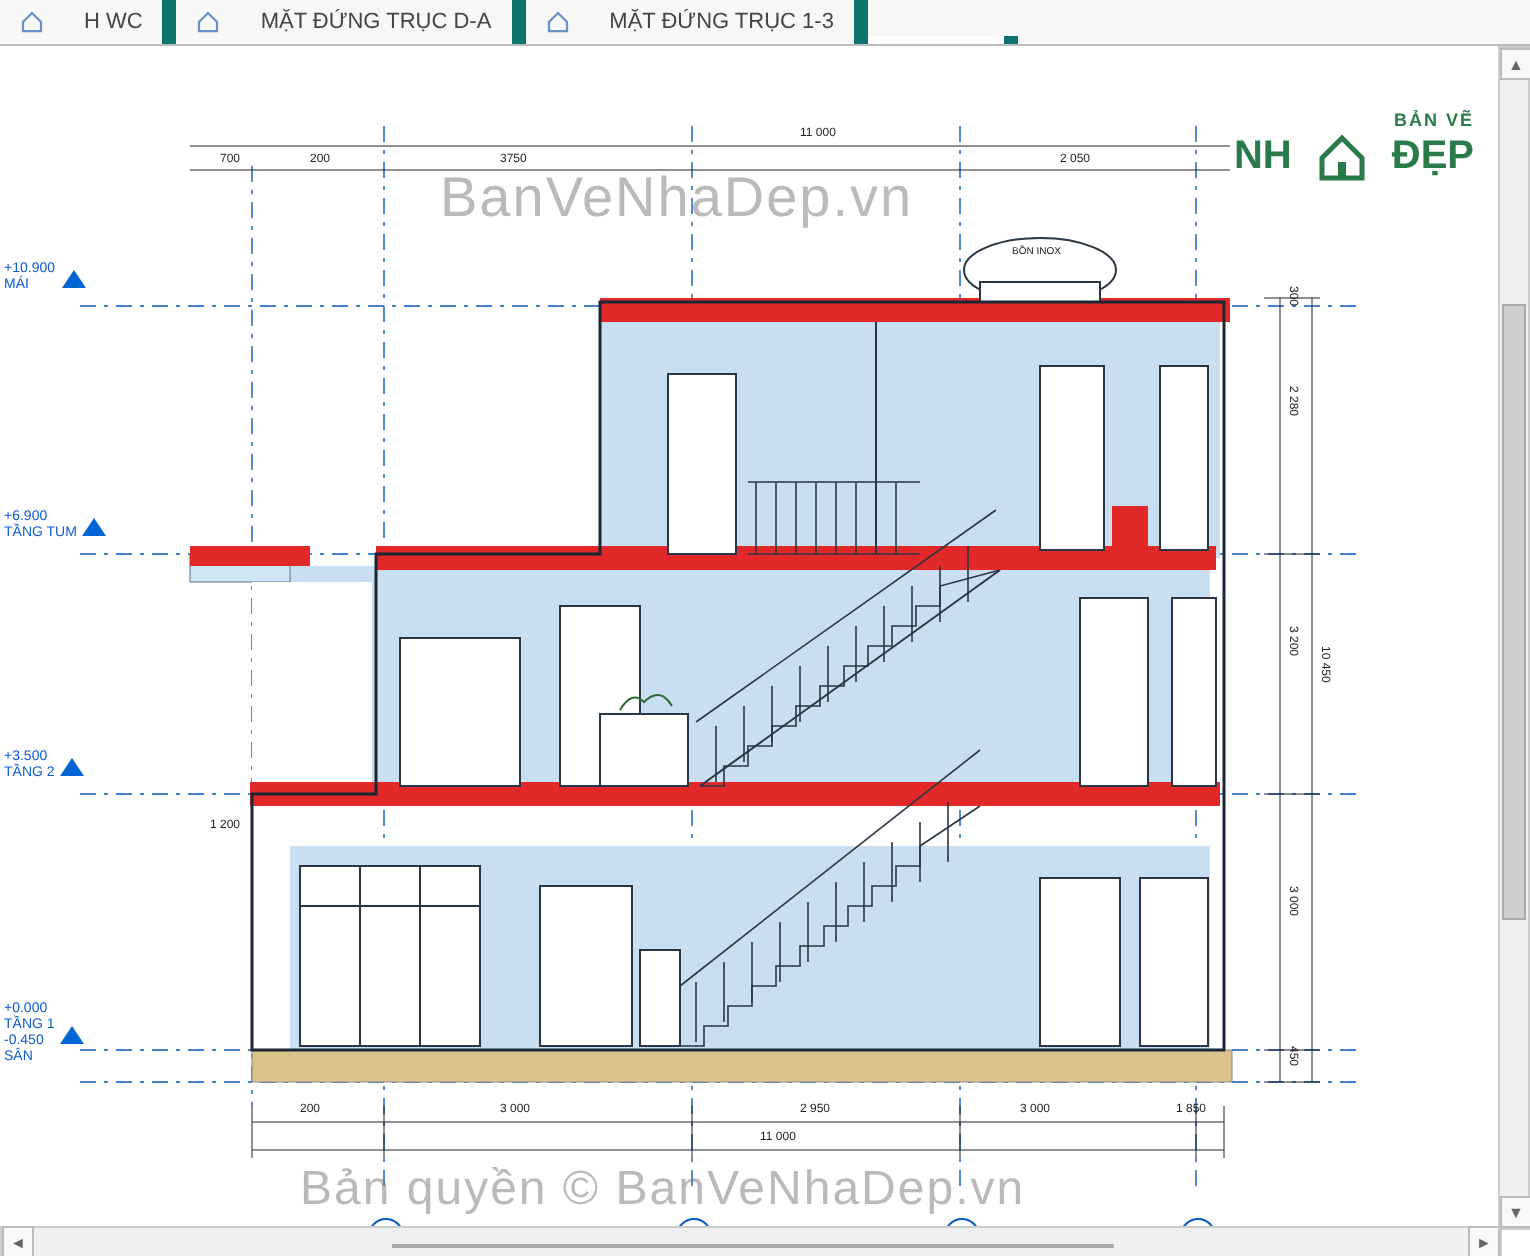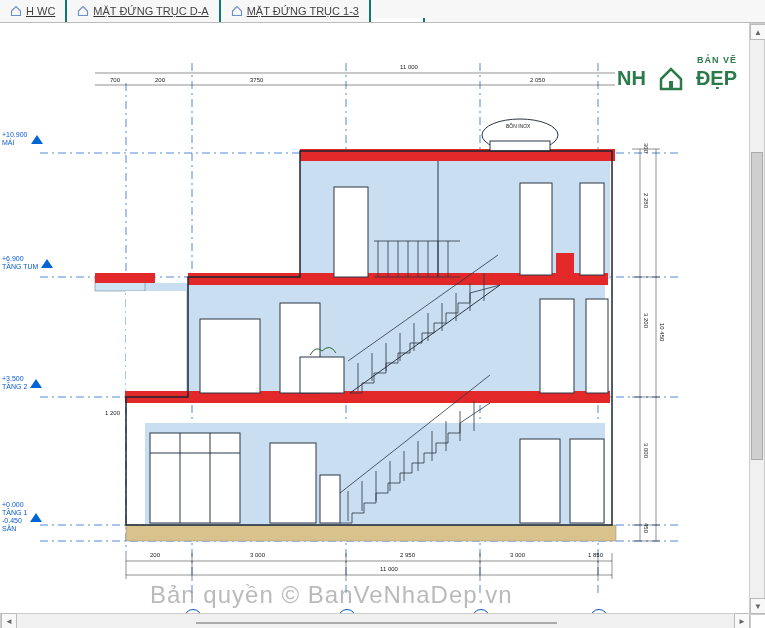--- a/index.html
+++ b/index.html
@@ -1,17 +1,17 @@
 <!DOCTYPE html>
 <html><head>
 <meta charset="utf-8">
 <style>
   html,body{margin:0;padding:0;font-family:"Segoe UI",Arial,sans-serif;font-size:11px;color:#333;background:#fff;width:765px;height:628px;overflow:hidden;}
   .tab-bar{display:flex;height:22px;border-bottom:1px solid #bbb;align-items:stretch;background:#f7f7f7;overflow:hidden;white-space:nowrap;}
-  .tab{display:flex;align-items:center;gap:4px;padding:0 10px;border-right:2px solid #0f766e;cursor:default;text-decoration:underline;}
+  .tab{display:flex;align-items:center;gap:20px;padding:0 10px;border-right:7px solid #0f766e;cursor:default;}
   .tab .icon{width:12px;height:12px;}
   .tab span{font-size:11px;color:#444;}
   .tab.active{background:#fff;border-bottom:1px solid #fff;position:relative;top:18px;}
   .canvas{position:relative;width:765px;height:606px;background:#fff;}
   .scrollbar{position:absolute;background:#f0f0f0;border:1px solid #ccc;}
   .scrollbar.horizontal{left:0;right:14px;bottom:0;height:14px;display:flex;align-items:center;}
   .scrollbar.vertical{top:0;bottom:14px;right:0;width:14px;display:flex;flex-direction:column;}
   .sb-btn{width:14px;height:14px;display:flex;align-items:center;justify-content:center;color:#666;font-size:8px;border:1px solid #bbb;background:#f8f8f8;}
   .sb-track{flex:1;position:relative;}
   .sb-thumb{position:absolute;background:#cfcfcf;border:1px solid #aaa;}
@@ -271,20 +271,21 @@
 
   <div class="dims-text" style="left:643px;top:120px;writing-mode:vertical-rl">300</div>
   <div class="dims-text" style="left:643px;top:170px;writing-mode:vertical-rl">2 280</div>
   <div class="dims-text" style="left:643px;top:290px;writing-mode:vertical-rl">3 200</div>
   <div class="dims-text" style="left:659px;top:300px;writing-mode:vertical-rl">10 450</div>
   <div class="dims-text" style="left:643px;top:420px;writing-mode:vertical-rl">3 000</div>
   <div class="dims-text" style="left:643px;top:500px;writing-mode:vertical-rl">450</div>
 
   <div class="dims-text" style="left:506px;top:100px;font-size:5px">BỒN INOX</div>
 
+  <div class="wm" style="left:220px;top:60px">BanVeNhaDep.vn</div>
   <div class="wm" style="left:150px;top:558px;font-size:24px">Bản quyền © BanVeNhaDep.vn</div>
 
   <div class="scrollbar horizontal">
     <div class="sb-btn">◄</div>
     <div class="sb-track">
         <div class="sb-thumb"></div>
       </div>
     <div class="sb-btn">►</div>
   </div>
   <div class="scrollbar vertical">

